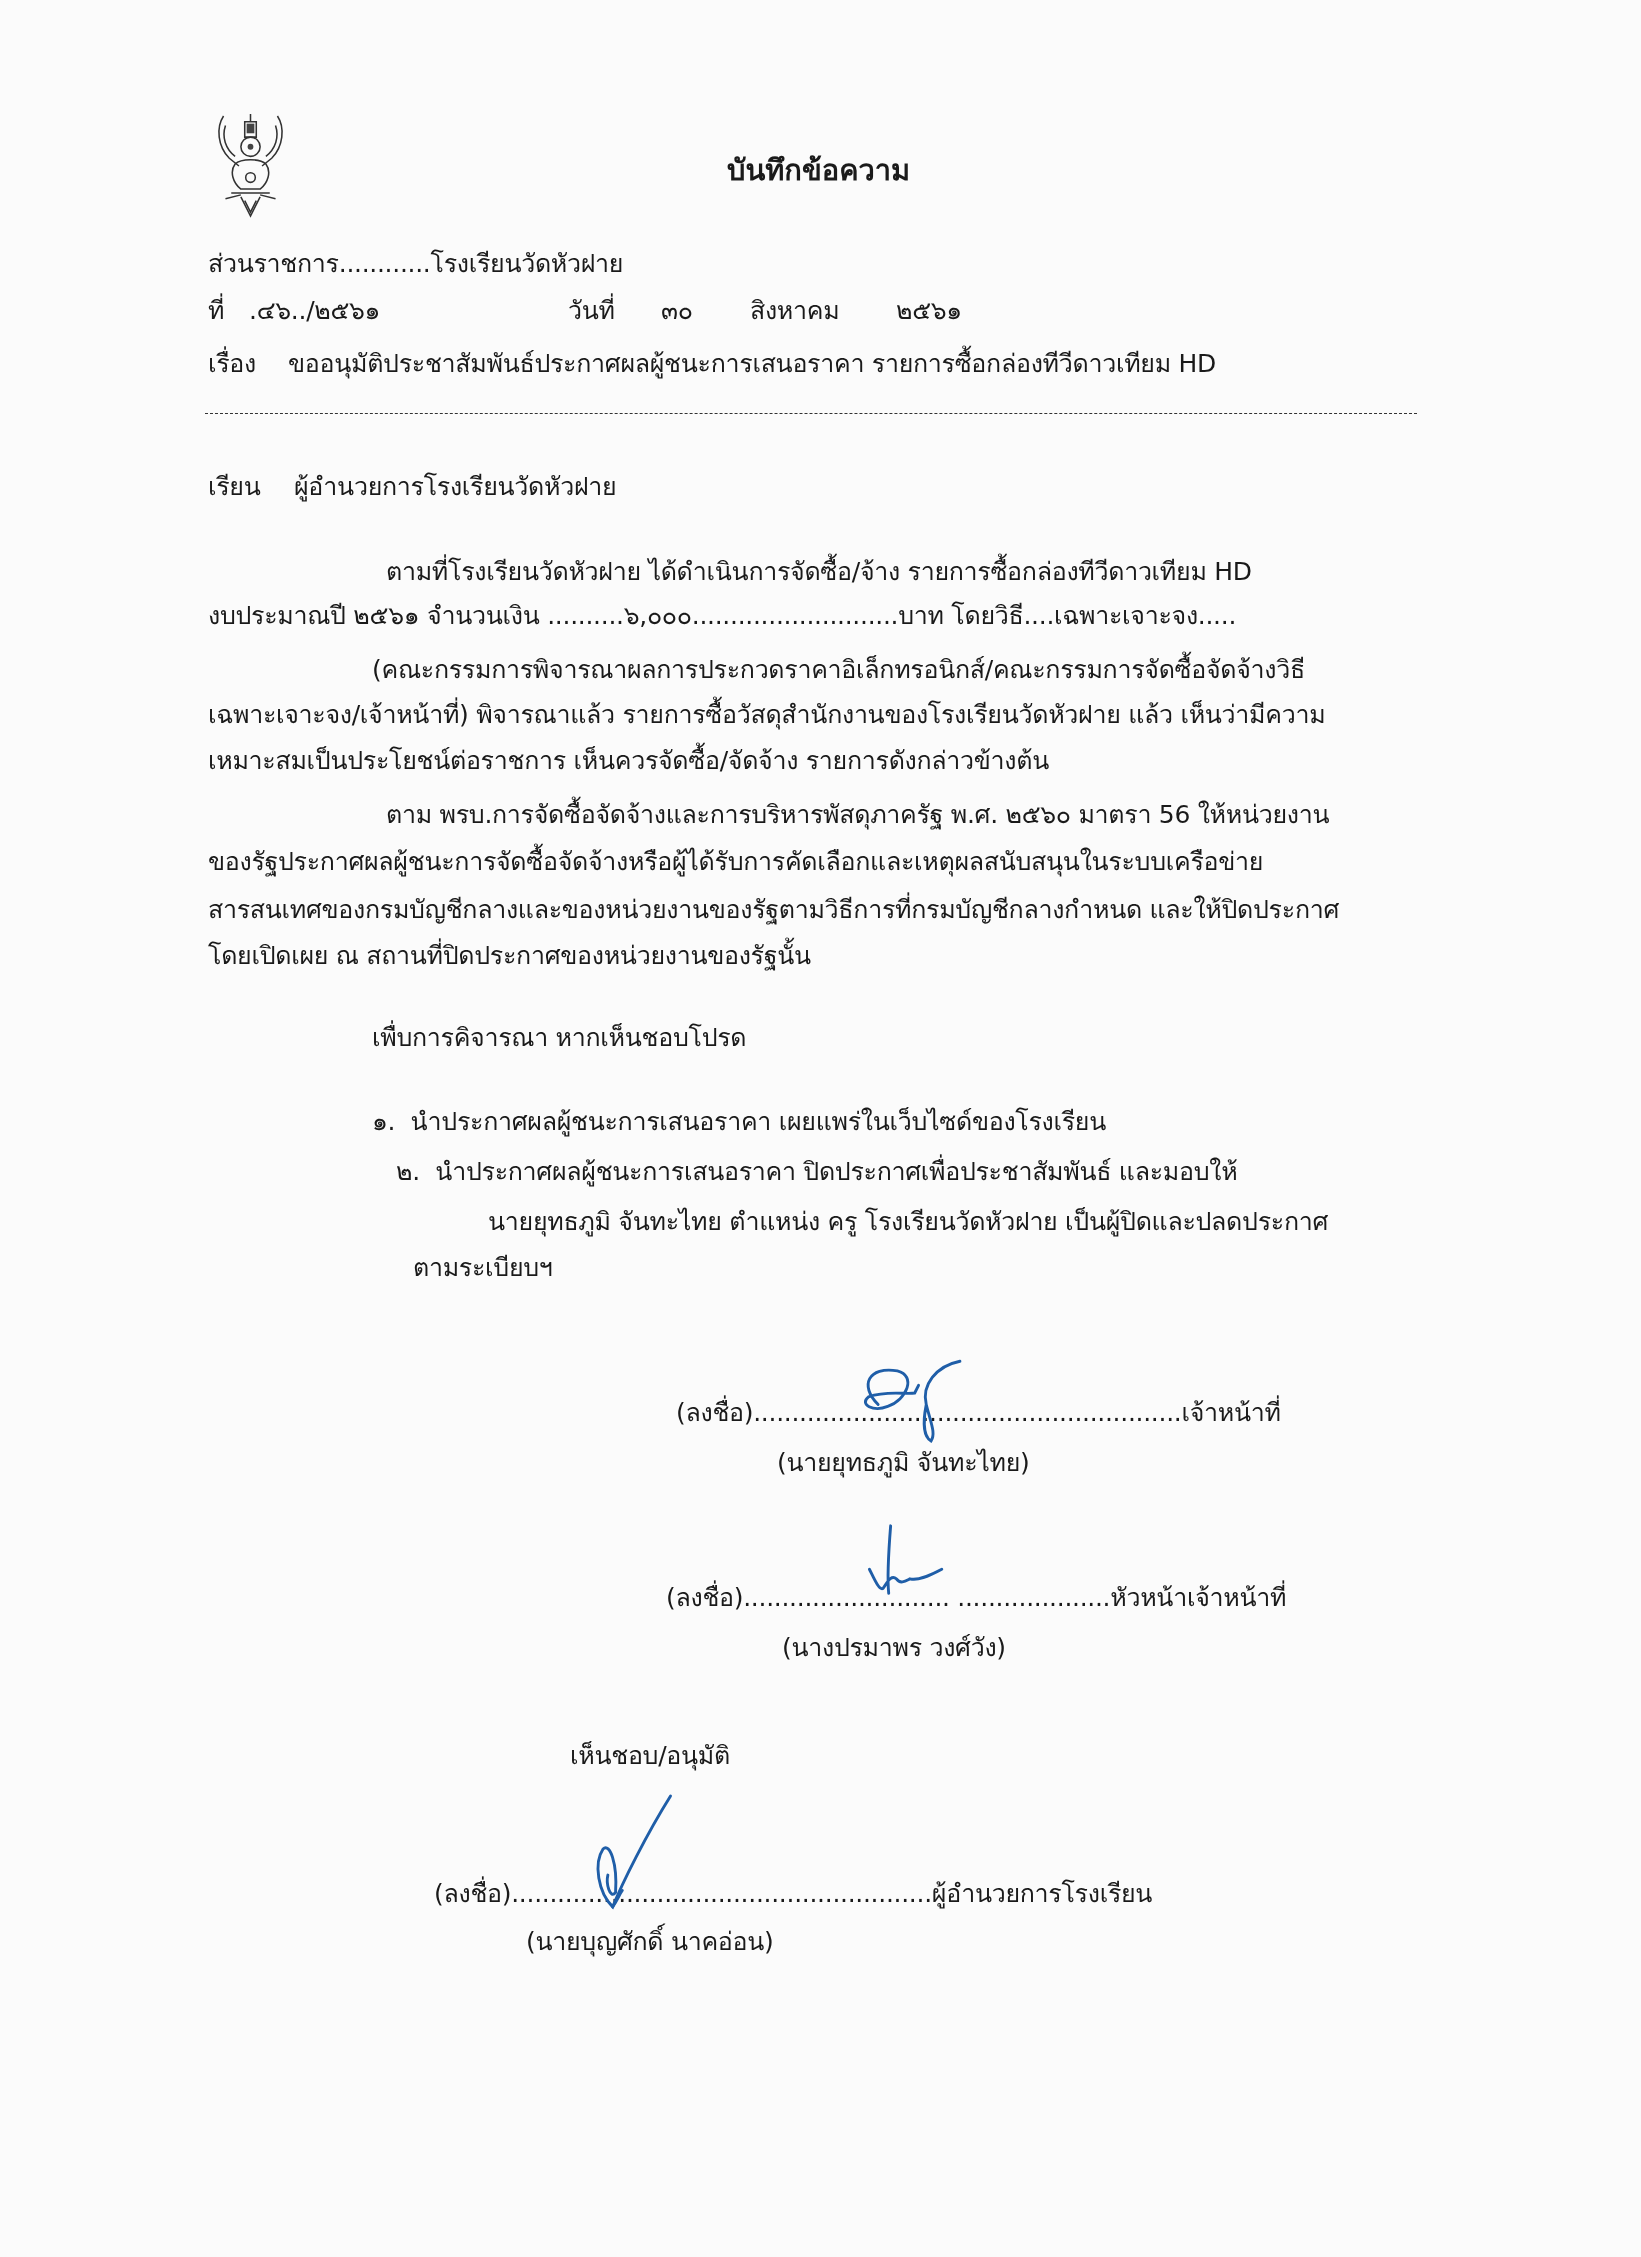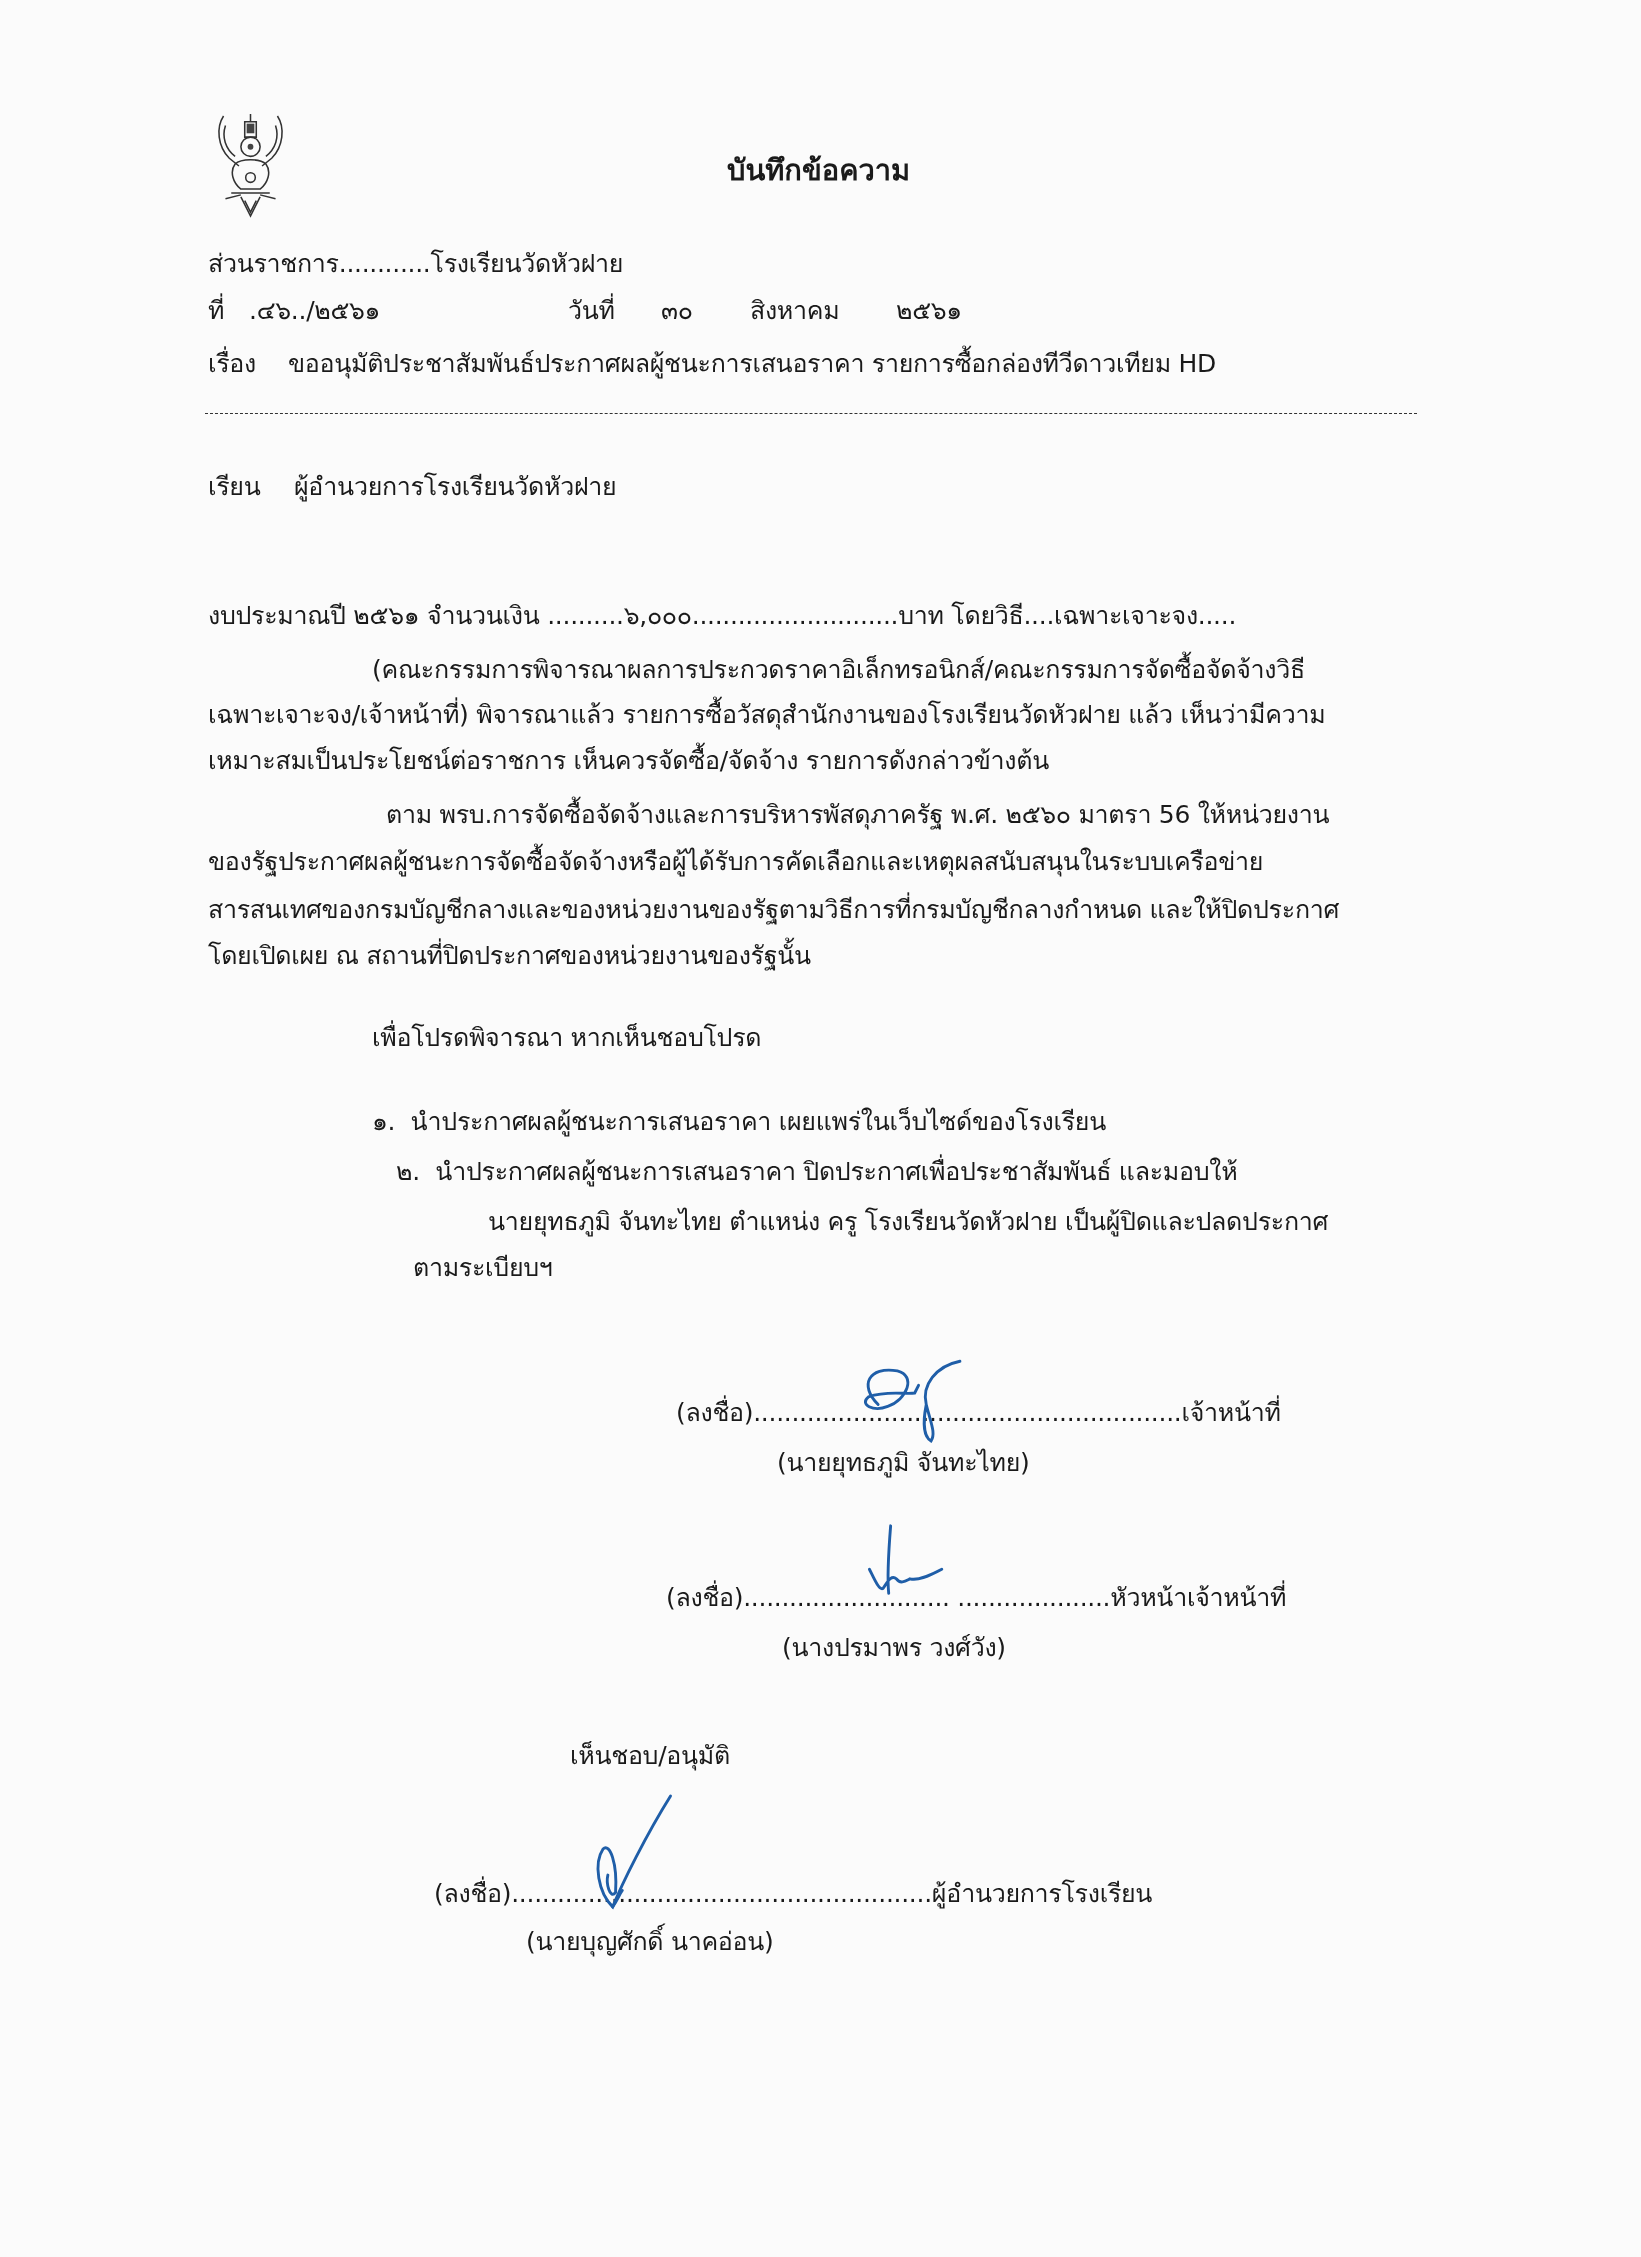--- a/index.html
+++ b/index.html
@@ -63,32 +63,33 @@
   <div class="abs txt" style="left:896px; top:293px;">๒๕๖๑</div>
 
   <div class="abs txt" style="left:208px; top:346px;">เรื่อง</div>
   <div class="abs txt" style="left:288px; top:346px;">ขออนุมัติประชาสัมพันธ์ประกาศผลผู้ชนะการเสนอราคา รายการซื้อกล่องทีวีดาวเทียม HD</div>
 
   <div class="dash-line"></div>
 
   <div class="abs txt" style="left:208px; top:469px;">เรียน</div>
   <div class="abs txt" style="left:294px; top:469px;">ผู้อำนวยการโรงเรียนวัดหัวฝาย</div>
 
+  <div class="abs txt" style="left:386px; top:554px;">ตามที่โรงเรียนวัดหัวฝาย  ได้ดำเนินการจัดซื้อ/จ้าง รายการซื้อกล่องทีวีดาวเทียม HD</div>
   <div class="abs txt" style="left:208px; top:598px;">งบประมาณปี ๒๕๖๑ จำนวนเงิน ..........๖,๐๐๐...........................บาท  โดยวิธี....เฉพาะเจาะจง.....</div>
 
   <div class="abs txt" style="left:372px; top:652px;">(คณะกรรมการพิจารณาผลการประกวดราคาอิเล็กทรอนิกส์/คณะกรรมการจัดซื้อจัดจ้างวิธี</div>
   <div class="abs txt" style="left:208px; top:697px;">เฉพาะเจาะจง/เจ้าหน้าที่) พิจารณาแล้ว รายการซื้อวัสดุสำนักงานของโรงเรียนวัดหัวฝาย แล้ว เห็นว่ามีความ</div>
   <div class="abs txt" style="left:208px; top:743px;">เหมาะสมเป็นประโยชน์ต่อราชการ เห็นควรจัดซื้อ/จัดจ้าง รายการดังกล่าวข้างต้น</div>
 
   <div class="abs txt" style="left:386px; top:797px;">ตาม พรบ.การจัดซื้อจัดจ้างและการบริหารพัสดุภาครัฐ พ.ศ. ๒๕๖๐ มาตรา 56 ให้หน่วยงาน</div>
   <div class="abs txt" style="left:208px; top:844px;">ของรัฐประกาศผลผู้ชนะการจัดซื้อจัดจ้างหรือผู้ได้รับการคัดเลือกและเหตุผลสนับสนุนในระบบเครือข่าย</div>
   <div class="abs txt" style="left:208px; top:938px;">โดยเปิดเผย ณ สถานที่ปิดประกาศของหน่วยงานของรัฐนั้น</div>
   <div class="abs txt" style="left:208px; top:892px;">สารสนเทศของกรมบัญชีกลางและของหน่วยงานของรัฐตามวิธีการที่กรมบัญชีกลางกำหนด และให้ปิดประกาศ</div>
 
-  <div class="abs txt" style="left:372px; top:1020px;">เพื่อโปรดพิจารณา  หากเห็นชอบโปรด</div>
+  <div class="abs txt" style="left:372px; top:1020px;">เพื่บการคิจารณา  หากเห็นชอบโปรด</div>
 
   <div class="abs txt" style="left:372px; top:1104px;">
     <span>๑.</span>&nbsp;
     <span>นำประกาศผลผู้ชนะการเสนอราคา เผยแพร่ในเว็บไซด์ของโรงเรียน</span>
   </div>
   <div class="abs txt" style="left:372px; top:1154px;margin-left:24px;">
     <span>๒.</span>&nbsp;
     <span>นำประกาศผลผู้ชนะการเสนอราคา ปิดประกาศเพื่อประชาสัมพันธ์ และมอบให้</span>
   </div>
   <div class="abs txt" style="left:488px; top:1204px;">นายยุทธภูมิ  จันทะไทย ตำแหน่ง ครู โรงเรียนวัดหัวฝาย เป็นผู้ปิดและปลดประกาศ</div>

